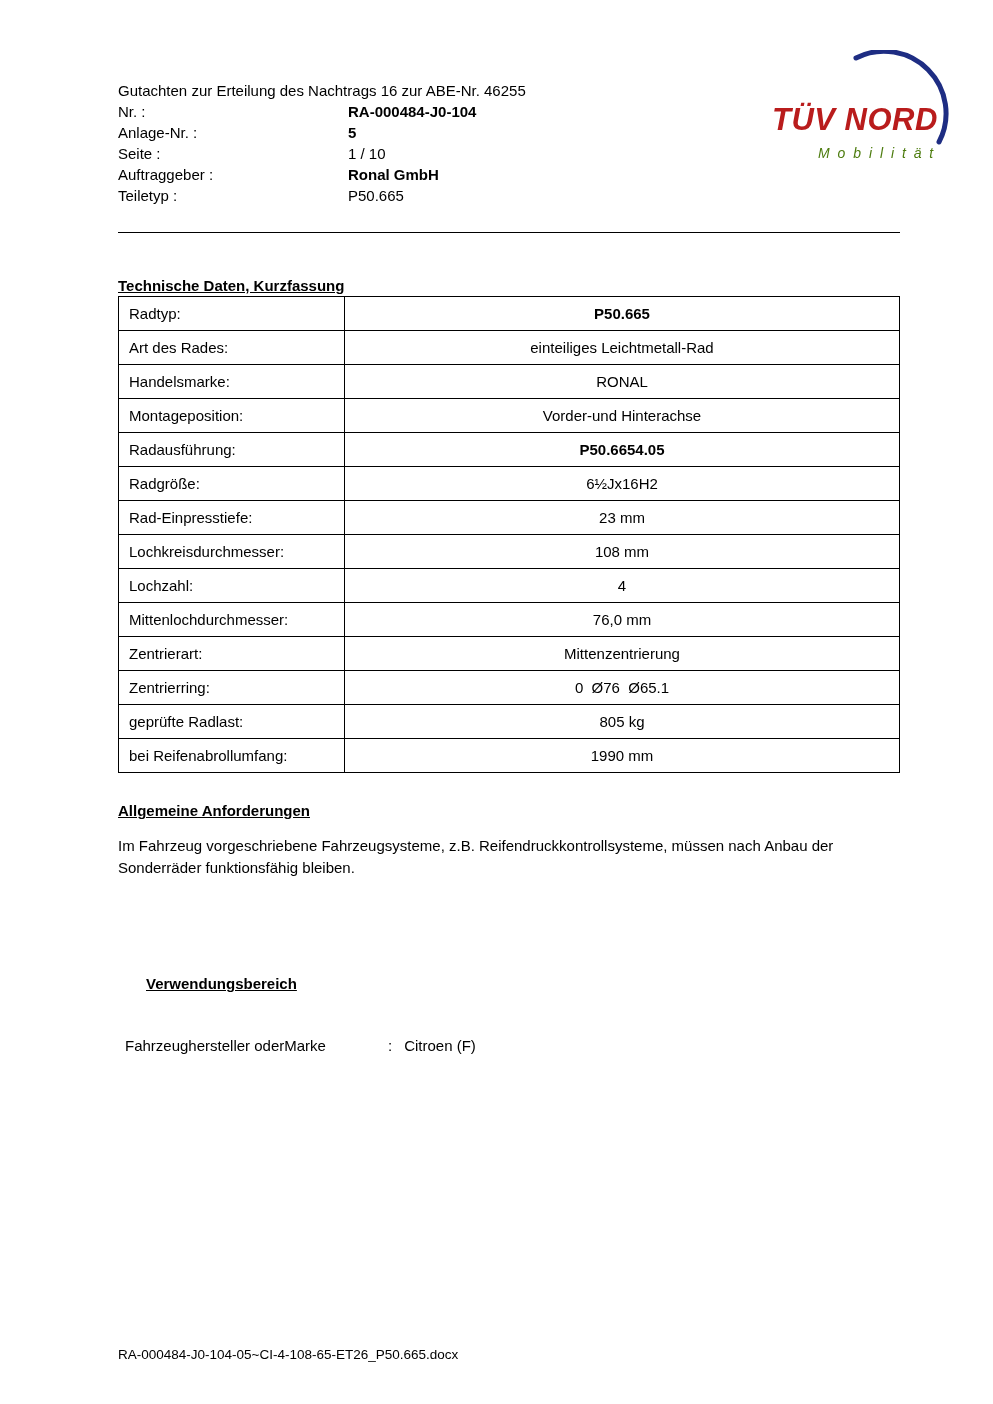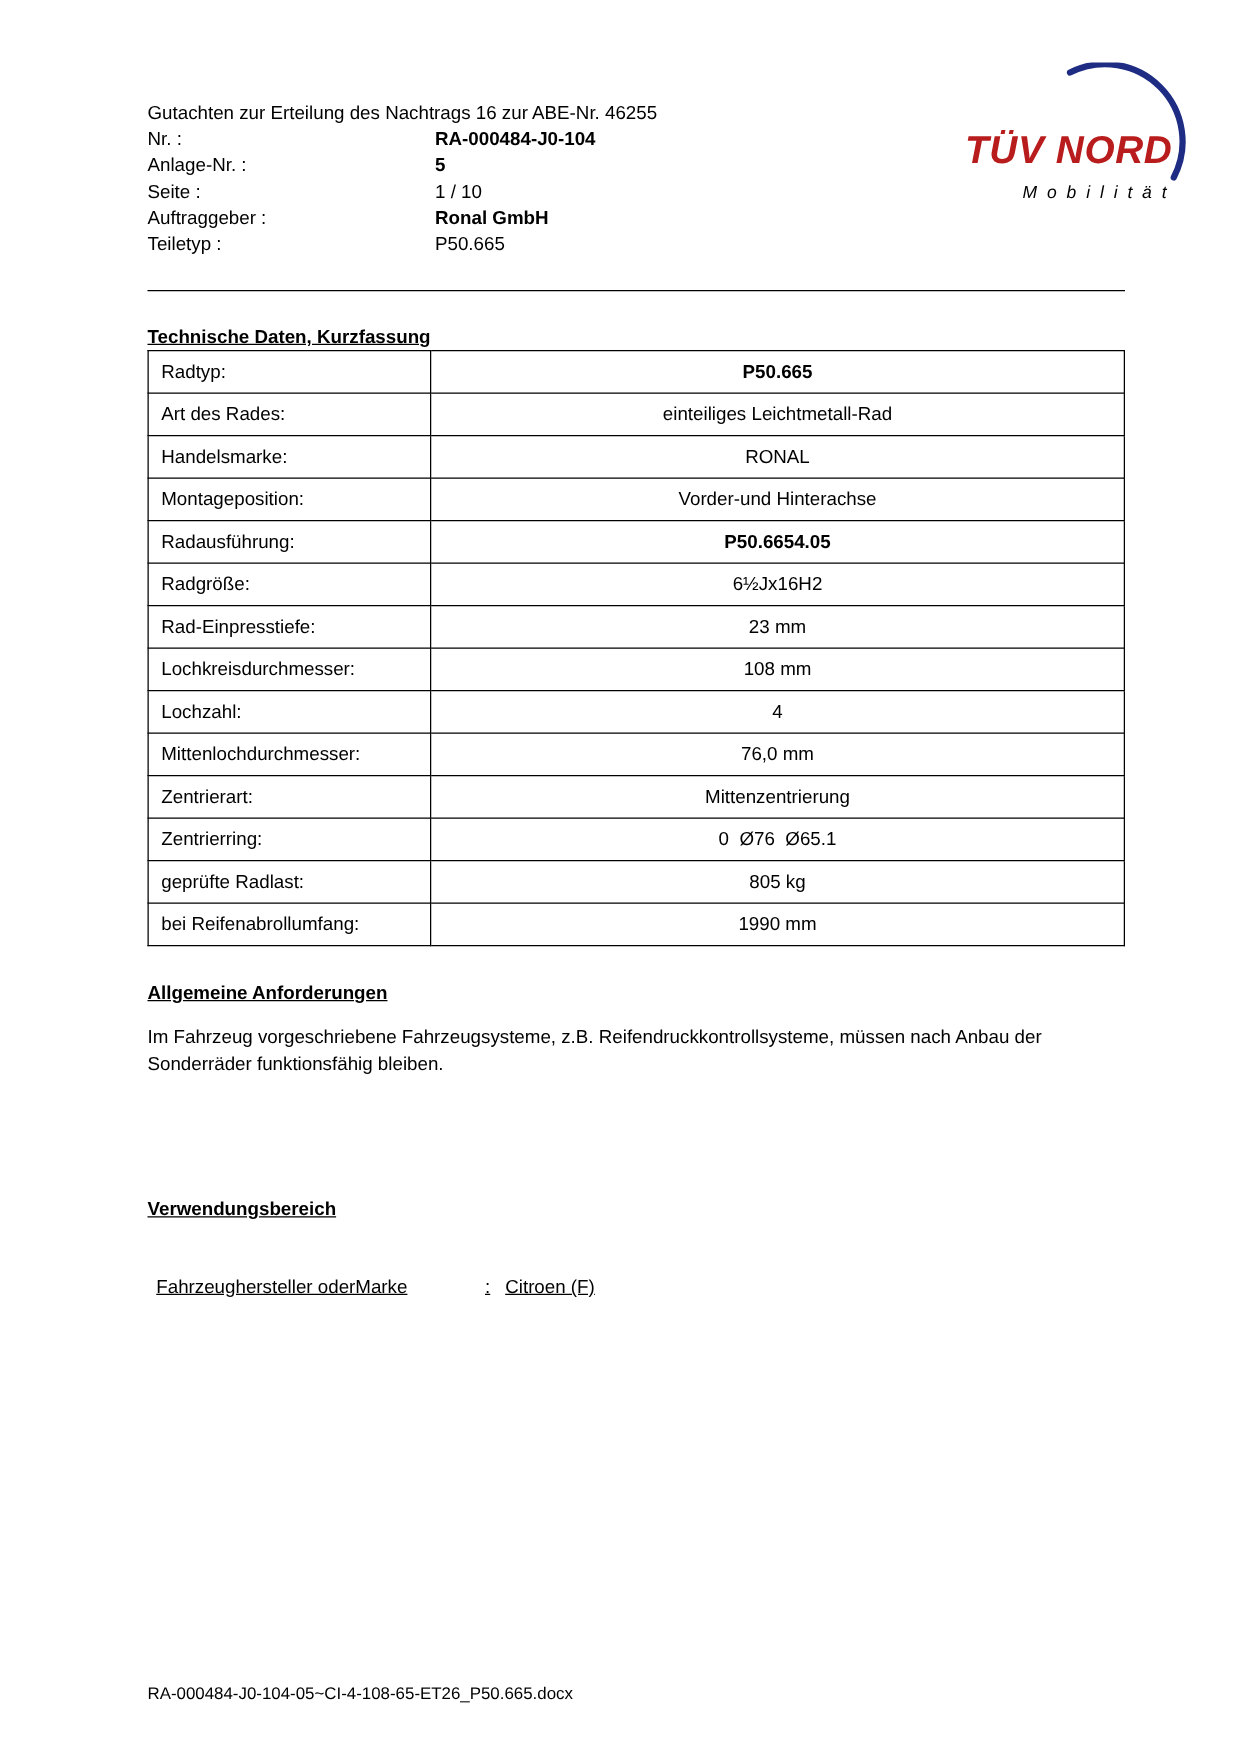--- a/index.html
+++ b/index.html
@@ -39,24 +39,24 @@
     border: none;
     border-top: 1.5px solid #000;
     margin: 26px 0 0 0;
     width: 782px;
   }
   .section-heading {
     font-weight: bold;
     text-decoration: underline;
     line-height: 20px;
   }
-  .h-tech { margin-top: 27px; }
+  .h-tech { margin-top: 43px; }
   .h-rad  { margin-top: 11px; }
   .h-allg { margin-top: 28px; }
-  .h-verw { margin-top: 95px; }
+  .h-verw { margin-top: 95px; margin-left: 28px; }
   table.raddaten {
     border-collapse: collapse;
     width: 782px;
     table-layout: fixed;
   }
   table.raddaten td {
     border: 1px solid #000;
     padding: 6px 10px 7px 10px;
     height: 20px;
     font-size: 15px;
@@ -71,21 +71,20 @@
   .para {
     margin-top: 14px;
     line-height: 22px;
     width: 782px;
   }
   .verw-line {
     margin-top: 41px;
     display: flex;
     line-height: 21px;
     padding-left: 7px;
-    text-decoration: underline;
   }
   .verw-label {
     width: 263px;
     flex: 0 0 263px;
   }
   .verw-sep { margin-right: 12px; }
   .footer {
     position: absolute;
     left: 118px;
     top: 1347px;
@@ -115,21 +114,21 @@
     color: #b91c1c;
     white-space: nowrap;
   }
   .logo-sub {
     position: absolute;
     top: 95px;
     left: 66px;
     font-style: italic;
     font-size: 14px;
     letter-spacing: 2px;
-    color: #000000;
+    color: #4d7c0f;
     white-space: nowrap;
   }
 </style>
 </head>
 <body>
 
 <div>
 
   <div class="logo">
     <svg class="logo-arc" width="200" height="120" viewBox="0 0 200 120">

